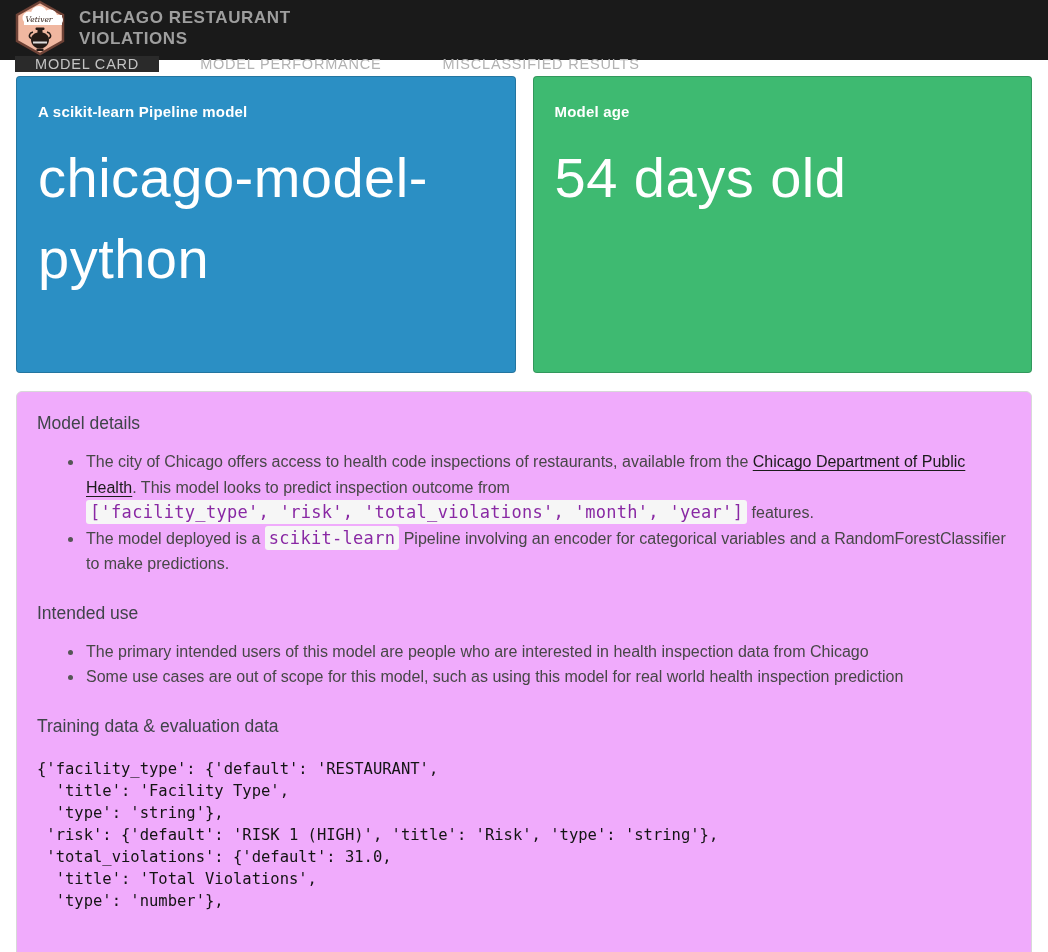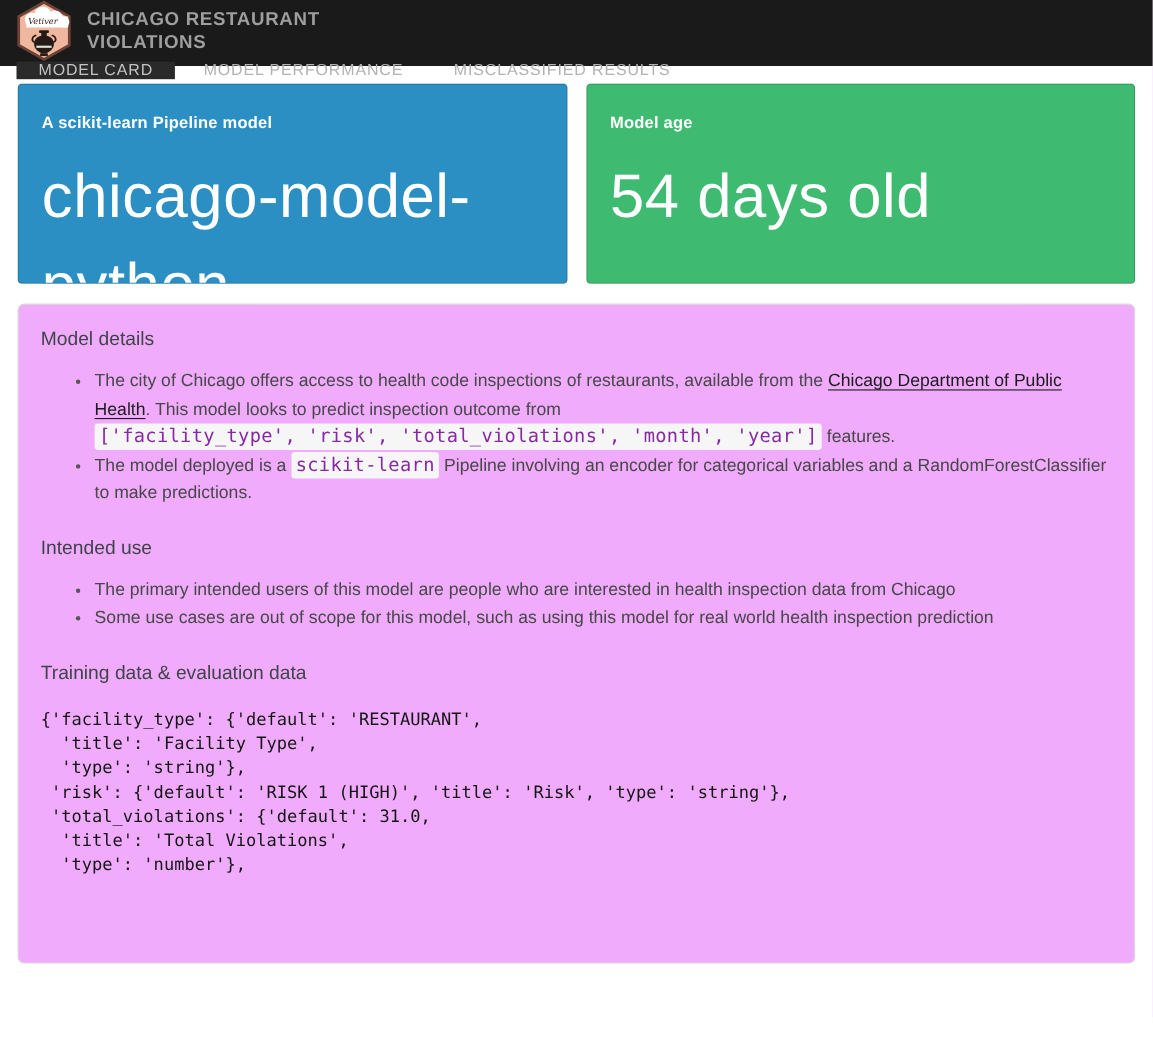--- a/index.html
+++ b/index.html
@@ -34,36 +34,36 @@
     font-weight: 600;
     letter-spacing: 0.6px;
     text-transform: uppercase;
     max-width: 250px;
   }
   .nav-tabs { display: flex; align-items: stretch; margin-left: 15px; }
   .tab {
     display: flex;
     align-items: center;
     padding: 0 20px;
-    margin-right: 6px;
+    margin-right: 21px;
     color: #b2b2b2;
     font-size: 14.5px;
     letter-spacing: 0.8px;
     cursor: pointer;
     white-space: nowrap;
   }
   .tab.active { background: #2a2a2a; color: #c3c3c3; }
 
   
   .main { padding: 16px; }
 
   .value-row { display: flex; gap: 17px; }
   .value-box {
     flex: 1;
-    height: 182px;
+    height: 297px;
     border-radius: 4px;
     border: 1px solid rgba(0,0,0,0.18);
     color: #ffffff;
     padding: 26px 24px 0 21px;
     overflow: hidden;
   }
   .value-box.blue  { background: #2b8fc4; }
   .value-box.green { background: #3eba71; }
   .vb-label { font-size: 15px; font-weight: 700; letter-spacing: 0.2px; }
   .vb-value {

